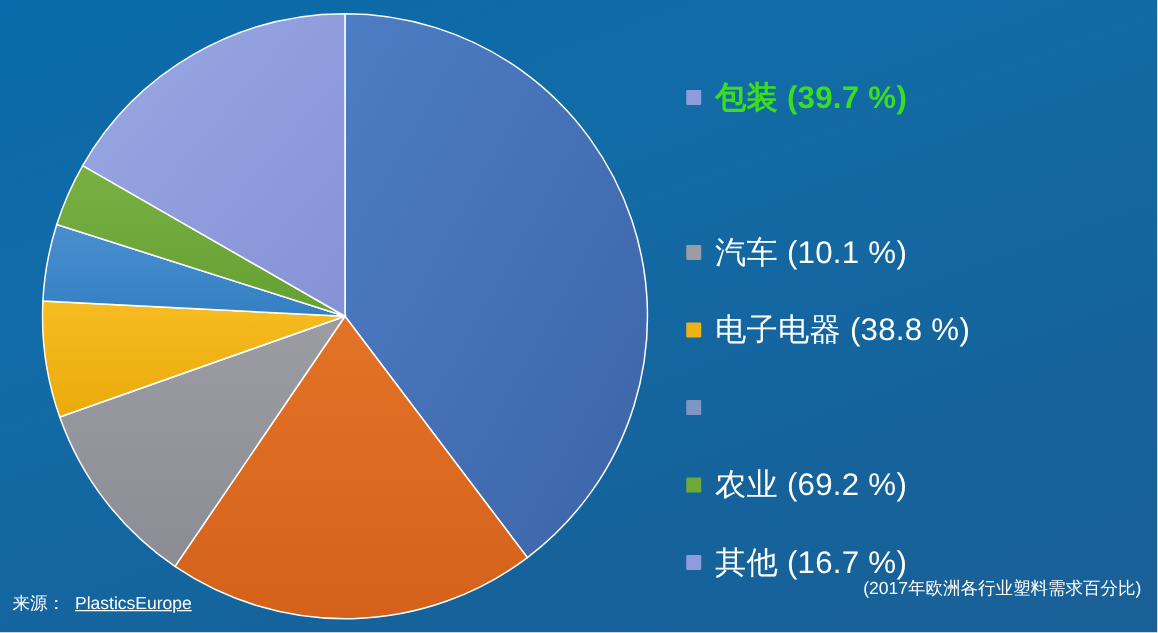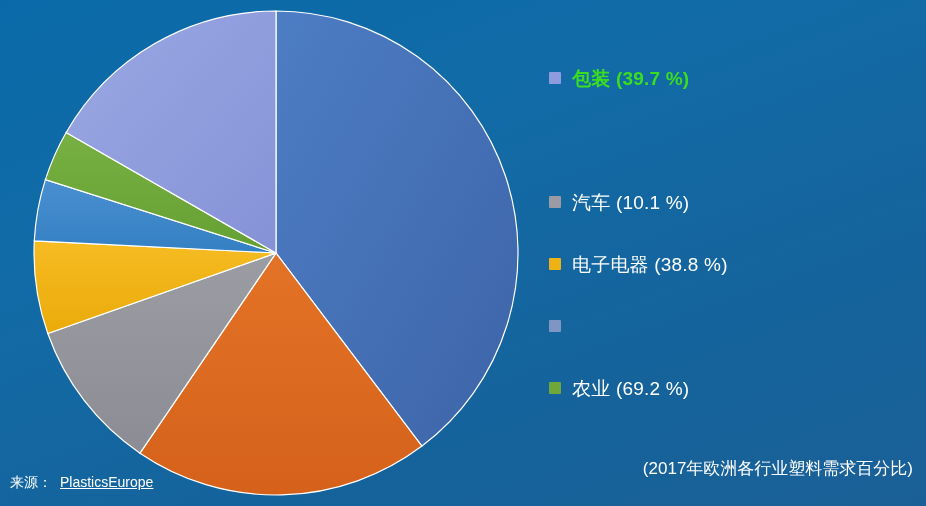--- a/index.html
+++ b/index.html
@@ -47,21 +47,21 @@
     white-space: nowrap;
   }
   .legend-swatch {
     width: 12px;
     height: 12px;
     flex: 0 0 12px;
     margin-right: 11px;
     border-radius: 1px;
   }
   .legend-label {
-    font-size: 19px;
+    font-size: 25px;
     color: #ffffff;
     letter-spacing: 0.2px;
     line-height: 1;
   }
   .legend-item.highlight .legend-label {
     color: #3bdd1f;
     font-weight: bold;
   }
   
   #source {
@@ -71,21 +71,21 @@
     font-size: 14px;
     color: #ffffff;
     white-space: nowrap;
   }
   #source .src-label { margin-right: 8px; }
   #source .src-link  { text-decoration: underline; }
   #caption {
     position: absolute;
     right: 13px;
     bottom: 26px;
-    font-size: 17px;
+    font-size: 14px;
     color: #ffffff;
     white-space: nowrap;
   }
 </style>
 </head>
 <body>
 
 <div id="root">
 
   <div id="pie-wrap">
@@ -152,20 +152,24 @@
 
     <div class="legend-item" style="top:292px">
       <span class="legend-swatch" style="background:#7f95c4"></span>
     </div>
 
     <div class="legend-item" style="top:354px">
       <span class="legend-swatch" style="background:#6ea83a"></span>
       <span class="legend-label">农业 (69.2 %)</span>
     </div>
 
+    <div class="legend-item" style="top:416px">
+      <span class="legend-swatch" style="background:#8e9cdd"></span>
+      <span class="legend-label">其他 (16.7 %)</span>
+    </div>
 
   </div>
 
   <div id="source">
     <span class="src-label">来源：</span><span class="src-link">PlasticsEurope</span>
   </div>
 
   <div id="caption">(2017年欧洲各行业塑料需求百分比)</div>
 
 </div>

